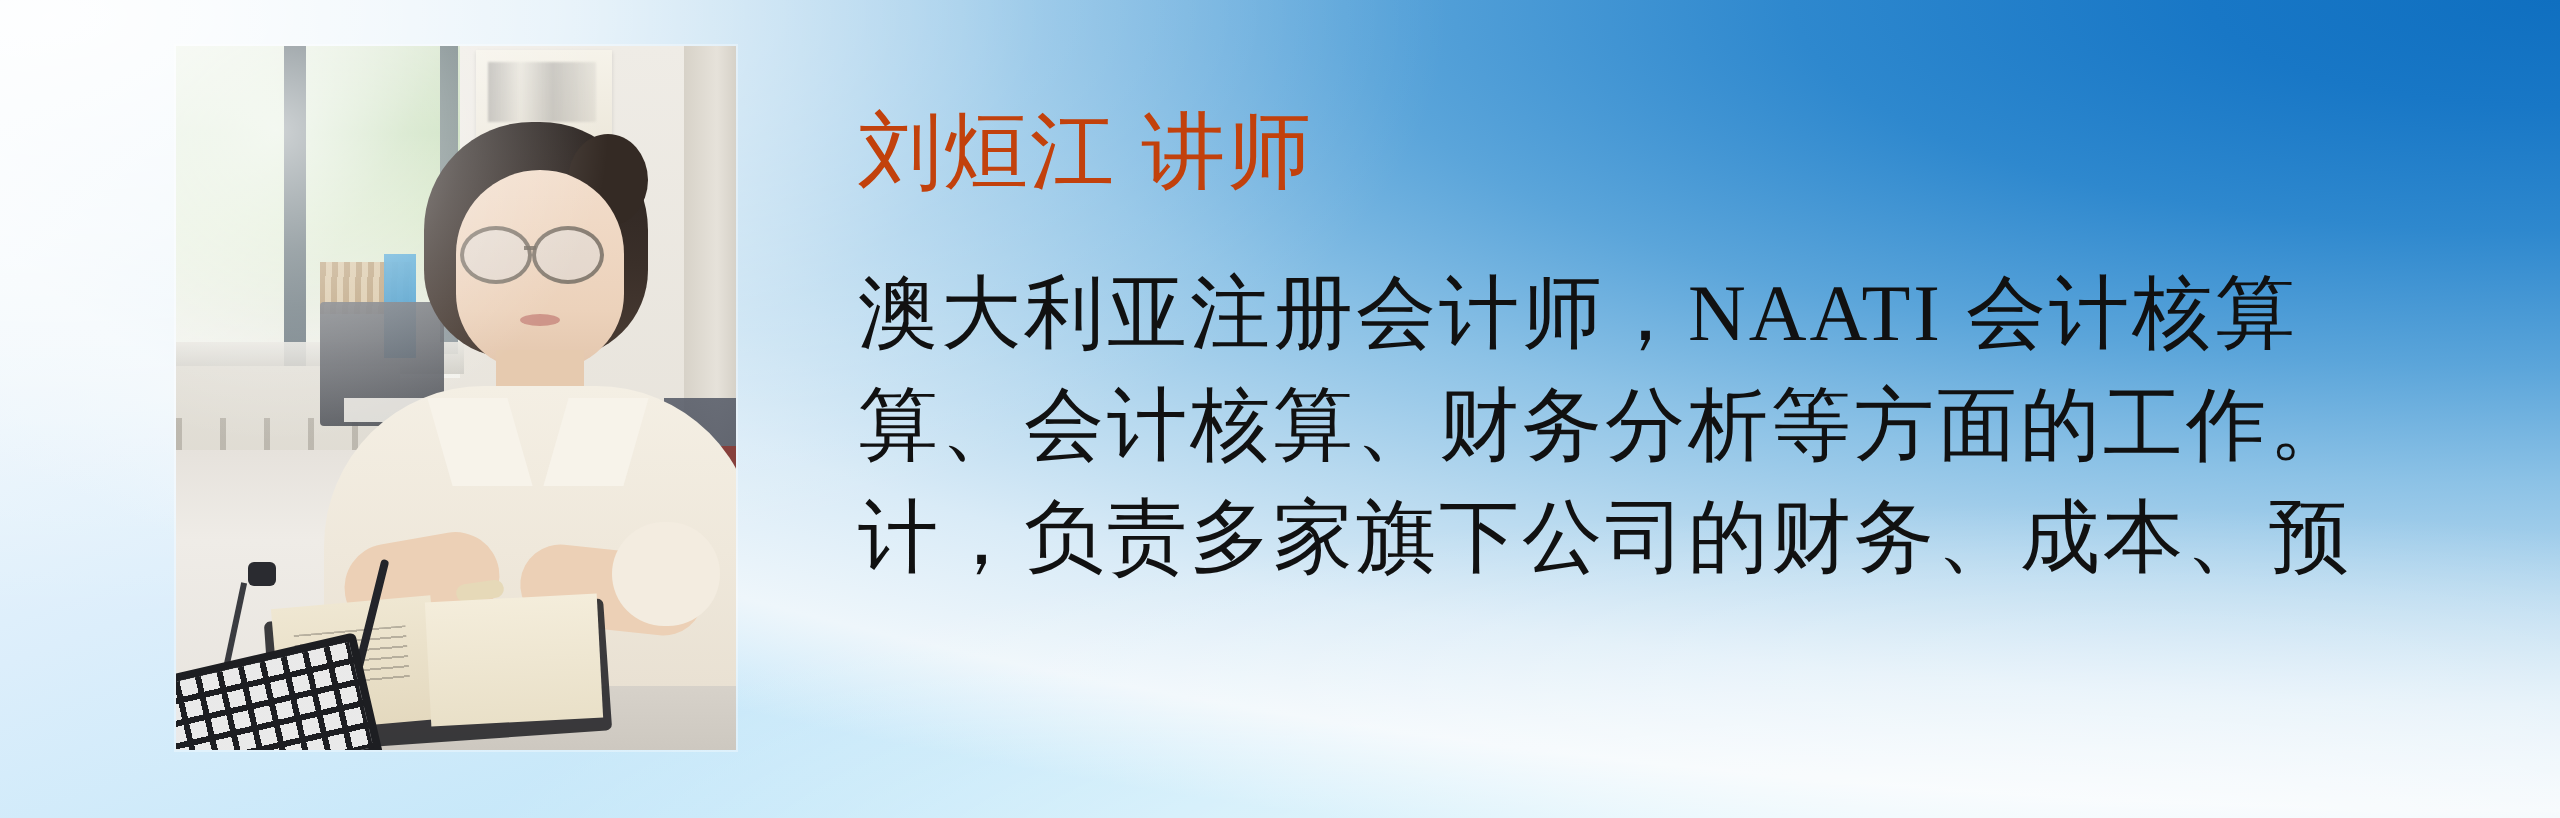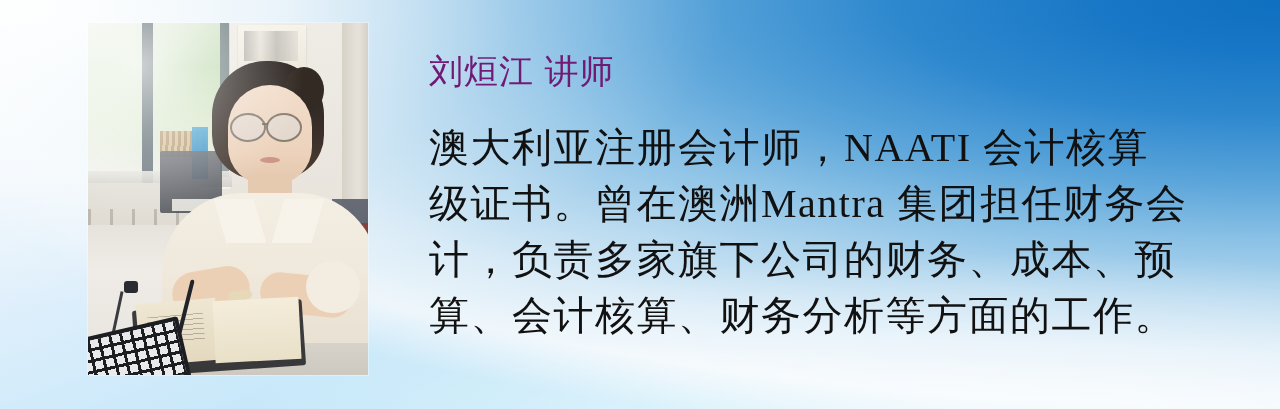--- a/index.html
+++ b/index.html
@@ -495,23 +495,23 @@
 
   
   .text-col {
     position: absolute;
     left: 429px;
     top: 52px;
     width: 800px;
   }
   .person-title {
     font-family: "Liberation Sans", "DejaVu Sans", sans-serif;
-    font-size: 34px;
+    font-size: 42px;
     line-height: 1.12;
-    color: #701a75;
+    color: #c2410c;
     letter-spacing: 1px;
     white-space: nowrap;
   }
   .bio {
     margin-top: 30px;
     font-family: "Liberation Serif", "DejaVu Serif", serif;
     font-size: 40px;
     line-height: 56px;
     color: #111111;
     letter-spacing: 1.5px;
@@ -586,19 +586,18 @@
 
       <div class="ph-light"></div>
     </div>
   </div>
 
   <div class="text-col">
     <div class="person-title">刘烜江 讲师</div>
 
     <div class="bio">
       <div class="bio-line">澳大利亚注册会计师，NAATI 会计核算</div>
-      <div class="bio-line">级证书。曾在澳洲Mantra 集团担任财务会</div>
+      <div class="bio-line">算、会计核算、财务分析等方面的工作。</div>
       <div class="bio-line">计，负责多家旗下公司的财务、成本、预</div>
-      <div class="bio-line">算、会计核算、财务分析等方面的工作。</div>
     </div>
   </div>
 
 </div>
 
 </body></html>

